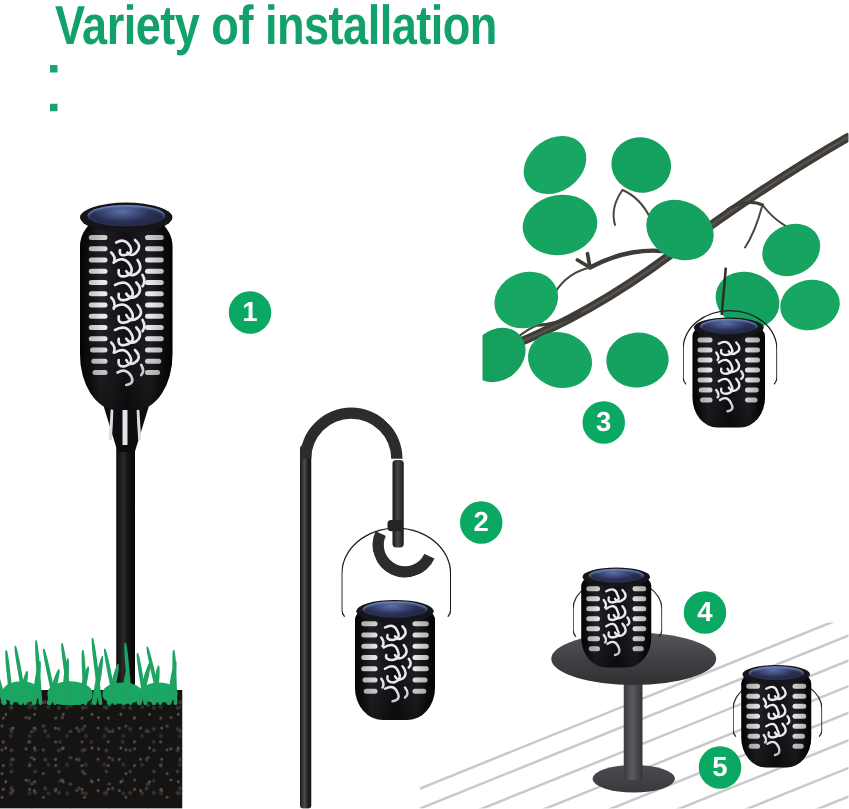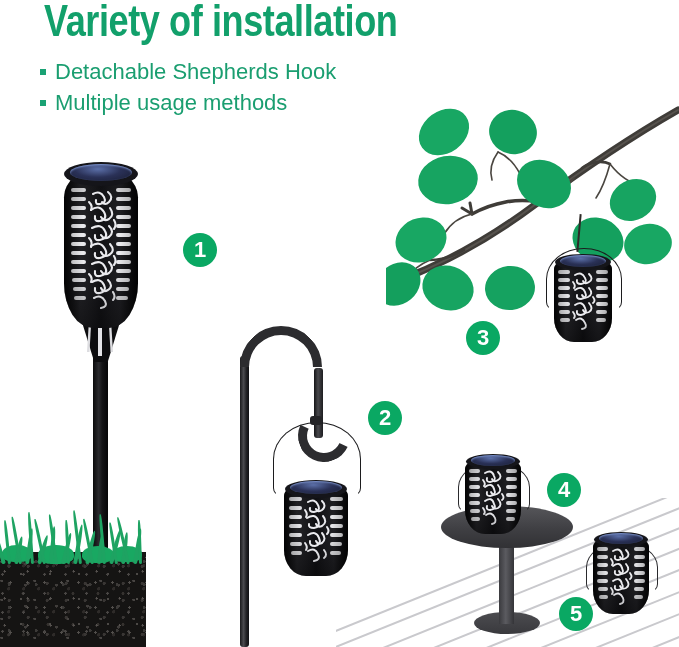--- a/index.html
+++ b/index.html
@@ -95,25 +95,23 @@
 </head>
 <body>
 
 <div class="stage">
 
   <div class="title">Variety of installation</div>
 
   <div class="bullets">
     <div class="bullet-row">
       <span class="bullet-sq"></span>
-      <span class="bullet-txt">Detachable Shepherds Hook</span>
     </div>
     <div class="bullet-row">
       <span class="bullet-sq"></span>
-      <span class="bullet-txt">Multiple usage methods</span>
     </div>
   </div>
 
   <div>
 
     <div class="pole" style="left:93px;top:330px;width:15px;height:235px;border-radius:2px;"></div>
     <div class="stake" style="left:95px;top:556px;width:11px;height:88px;clip-path:polygon(0 0,100% 0,62% 100%,38% 100%);"></div>
 
     <div class="torch">
 

